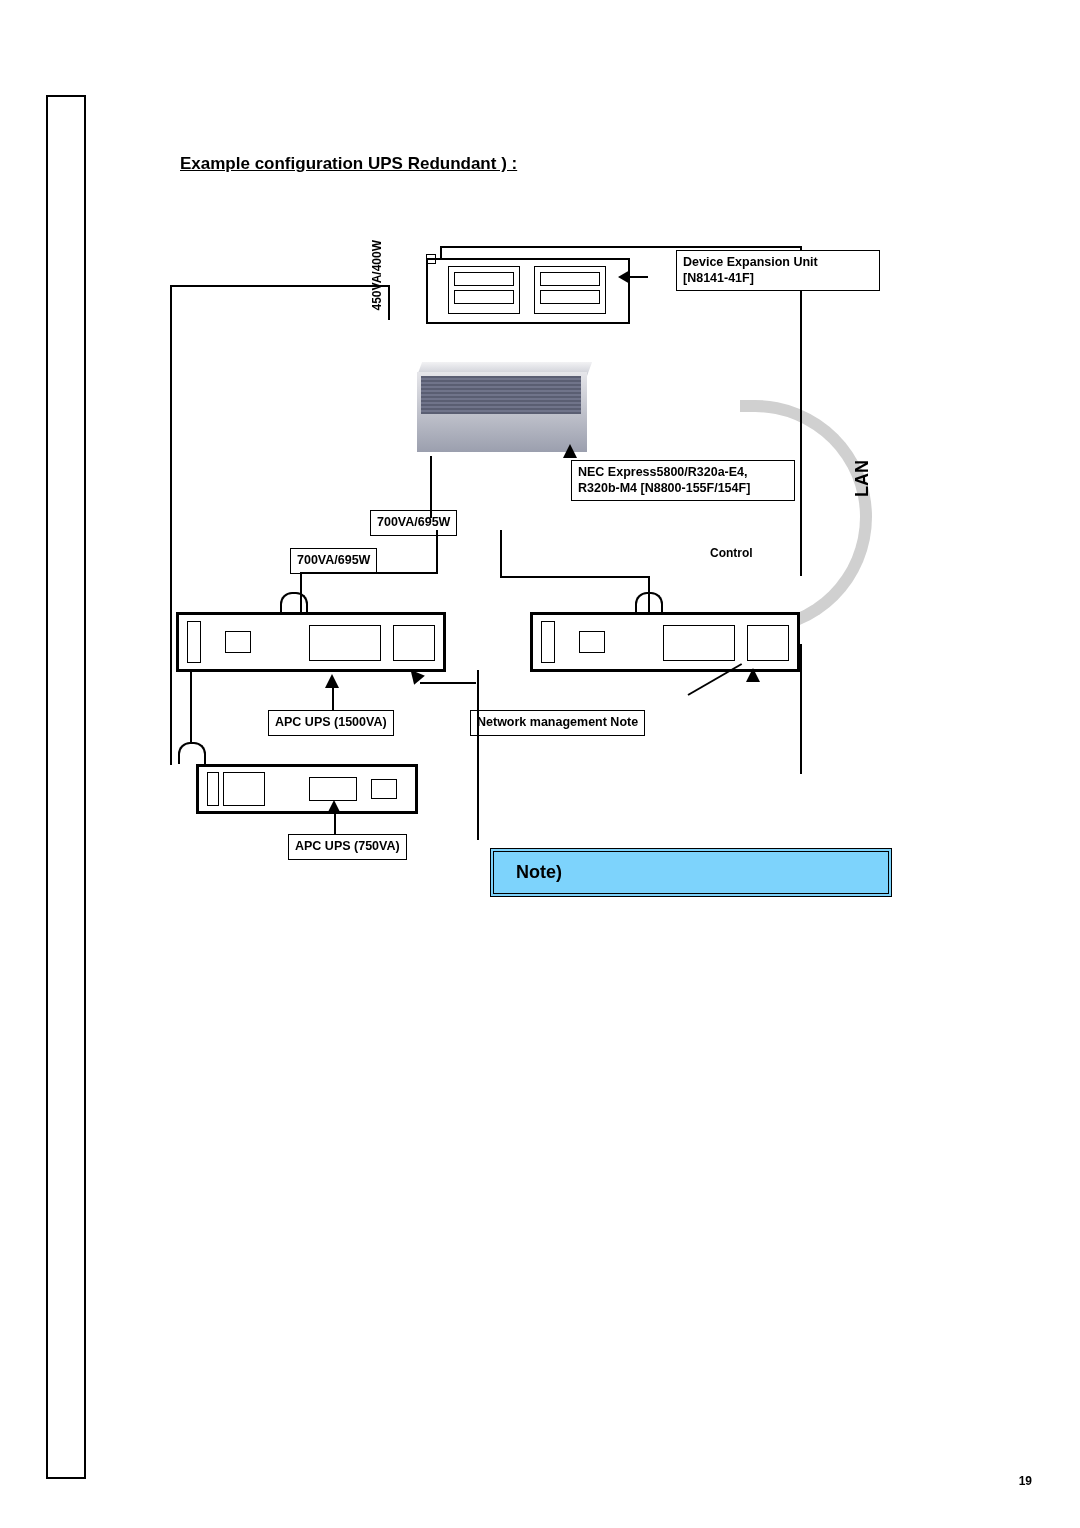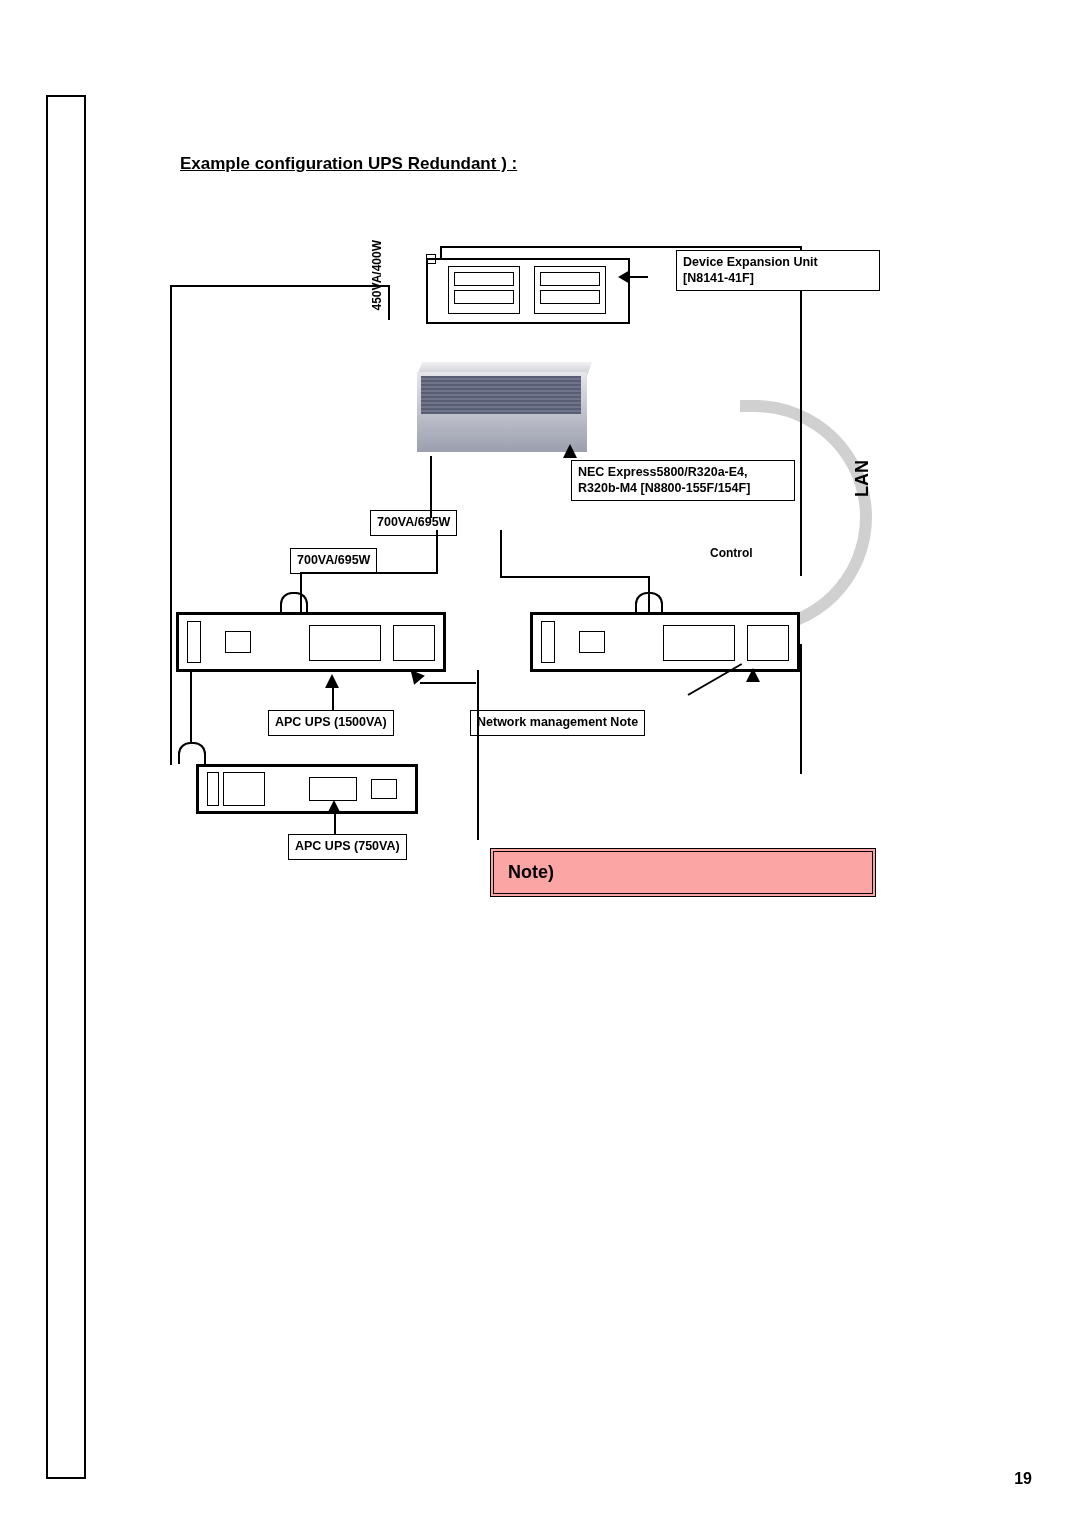--- a/index.html
+++ b/index.html
@@ -1,24 +1,24 @@
 <!DOCTYPE html>
 <html><head>
 <meta charset="utf-8">
 <style>
   html,body{margin:0;padding:0;background:#fff;}
   body{font-family:Arial,Helvetica,sans-serif;color:#000;}
   .page{position:relative;width:1080px;height:1528px;margin:0 auto;}
   .header{position:absolute;top:52px;left:340px;width:700px;font-weight:bold;font-style:italic;font-size:21px;text-align:right;padding-bottom:6px;border-bottom:2px solid #000;}
   .leftbar{position:absolute;top:95px;left:46px;width:36px;height:1380px;border:2px solid #000;background:#fff;}
-  .pagenum{position:absolute;bottom:40px;right:48px;font-weight:bold;font-size:16px;}
+  .pagenum{position:absolute;bottom:40px;right:48px;font-weight:bold;font-size:12px;}
   .section-title{position:absolute;top:154px;left:180px;font-weight:bold;font-size:17px;text-decoration:underline;}
   
   .box{position:absolute;border:1.5px solid #000;background:#fff;font-size:12.5px;font-weight:bold;padding:4px 6px;line-height:1.25;}
-  .notebox{position:absolute;border:4px double #000;padding:10px 14px;width:350px;background:#fca5a5;}
+  .notebox{position:absolute;border:4px double #000;padding:10px 22px;width:350px;background:#7dd3fc;}
   .note-title{font-weight:bold;font-size:18px;}
   .note-body{font-weight:bold;font-size:15px;margin-top:2px;}
   .vtext{writing-mode:vertical-rl;transform:rotate(180deg);font-weight:bold;font-size:12px;}
   .lan-label{position:absolute;font-weight:bold;font-size:18px;writing-mode:vertical-rl;transform:rotate(180deg);}
   .control-label{position:absolute;font-weight:bold;font-size:12px;}
   
   .dev-expansion{position:absolute;border:2px solid #000;background:#fff;}
   .bay{position:absolute;border:1.5px solid #000;background:#fff;}
   .server3d{position:absolute;}
   .server-body{position:absolute;left:0;top:10px;width:170px;height:80px;background:linear-gradient(#e6e6ea,#9b9fae);}

